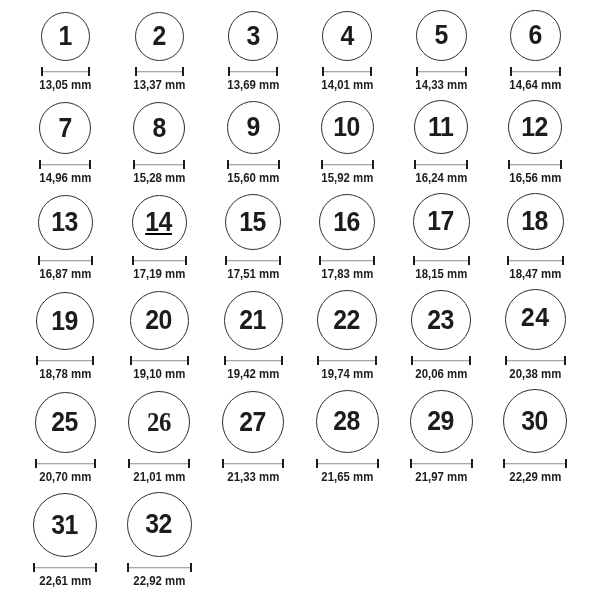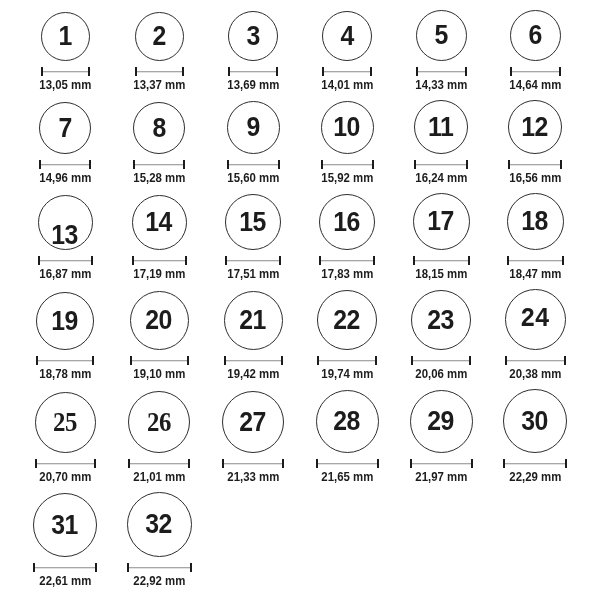--- a/index.html
+++ b/index.html
@@ -177,29 +177,29 @@
   <div class="cell">
     <div class="circle" style="width: 54px; height: 54px; justify-content: center;">
       <span class="num">12</span>
     </div>
     <div class="measure" style="width: 54px;"></div>
     <div class="label">16,56 mm</div>
   </div>
 </div>
     <div class="row">
   <div class="cell">
-    <div class="circle" style="width: 55px; height: 55px; align-items: flex-end;">
+    <div class="circle" style="width: 55px; height: 55px;">
       <span class="num">13</span>
     </div>
     <div class="measure" style="width: 55px;"></div>
     <div class="label">16,87 mm</div>
   </div>
 
   <div class="cell">
-    <div class="circle" style="width: 55px; height: 55px;">
+    <div class="circle" style="width: 55px; height: 55px; text-decoration: underline;">
       <span class="num">14</span>
     </div>
     <div class="measure" style="width: 55px;"></div>
     <div class="label">17,19 mm</div>
   </div>
 
   <div class="cell">
     <div class="circle" style="width: 56px; height: 56px;">
       <span class="num">15</span>
     </div>
@@ -275,21 +275,21 @@
   <div class="cell">
     <div class="circle" style="width: 61px; height: 61px; font-family: Liberation Mono, monospace;">
       <span class="num">24</span>
     </div>
     <div class="measure" style="width: 61px;"></div>
     <div class="label">20,38 mm</div>
   </div>
 </div>
     <div class="row">
   <div class="cell">
-    <div class="circle" style="width: 61px; height: 61px; font-family: Liberation Serif, serif;">
+    <div class="circle" style="width: 61px; height: 61px;">
       <span class="num">25</span>
     </div>
     <div class="measure" style="width: 61px;"></div>
     <div class="label">20,70 mm</div>
   </div>
 
   <div class="cell">
     <div class="circle" style="width: 62px; height: 62px; font-family: Liberation Serif, serif;">
       <span class="num">26</span>
     </div>

